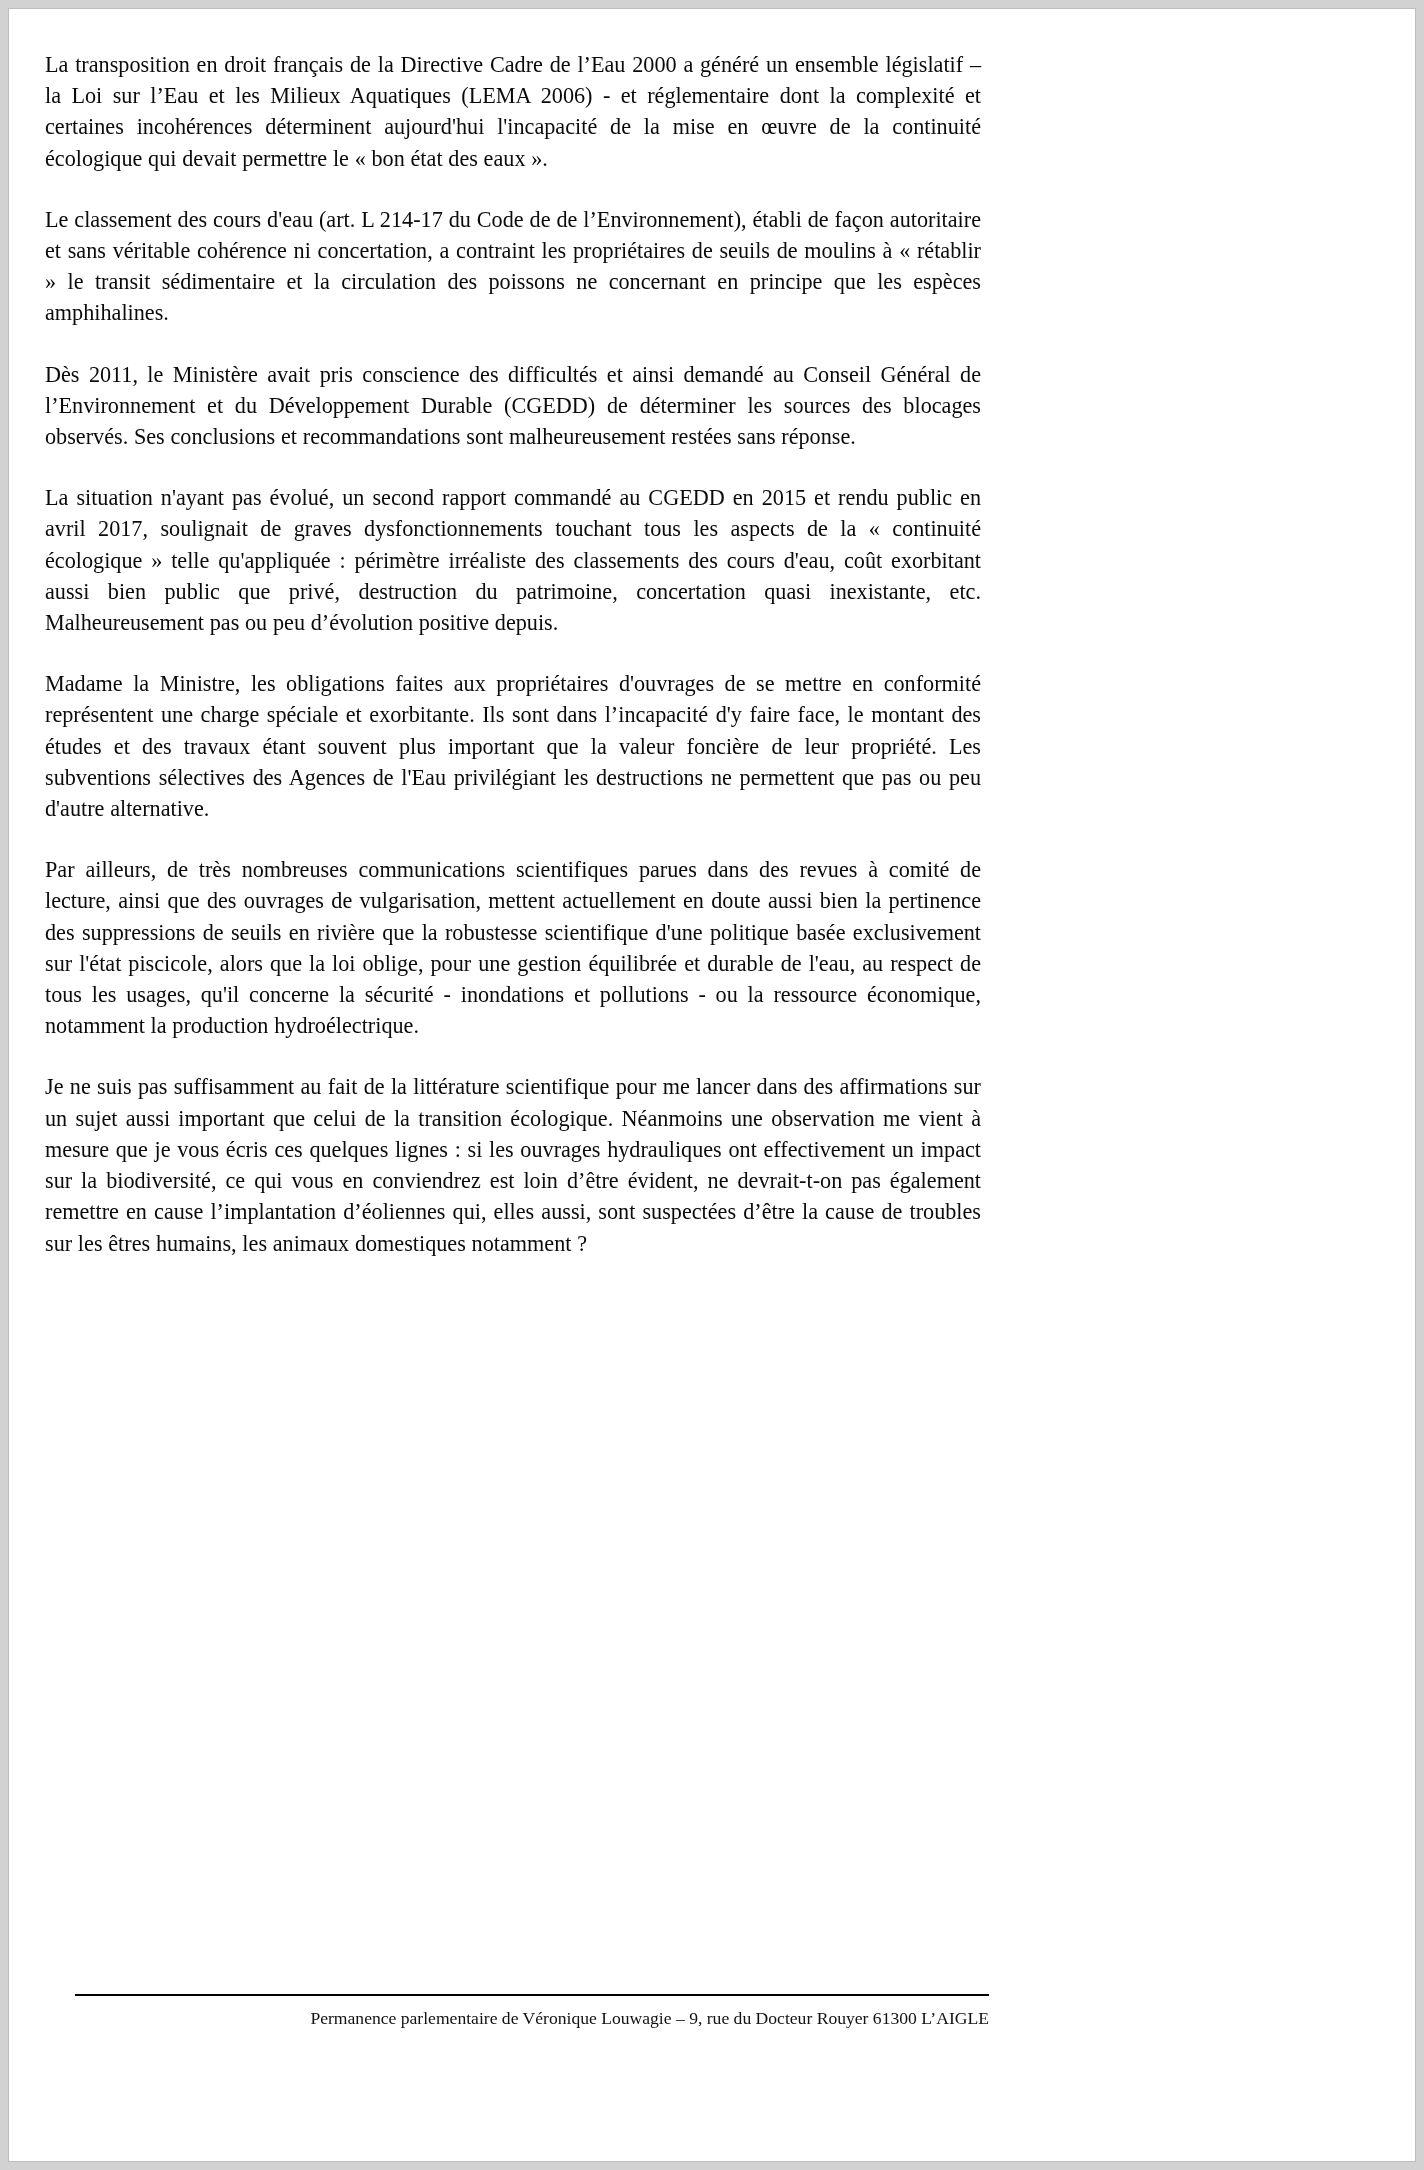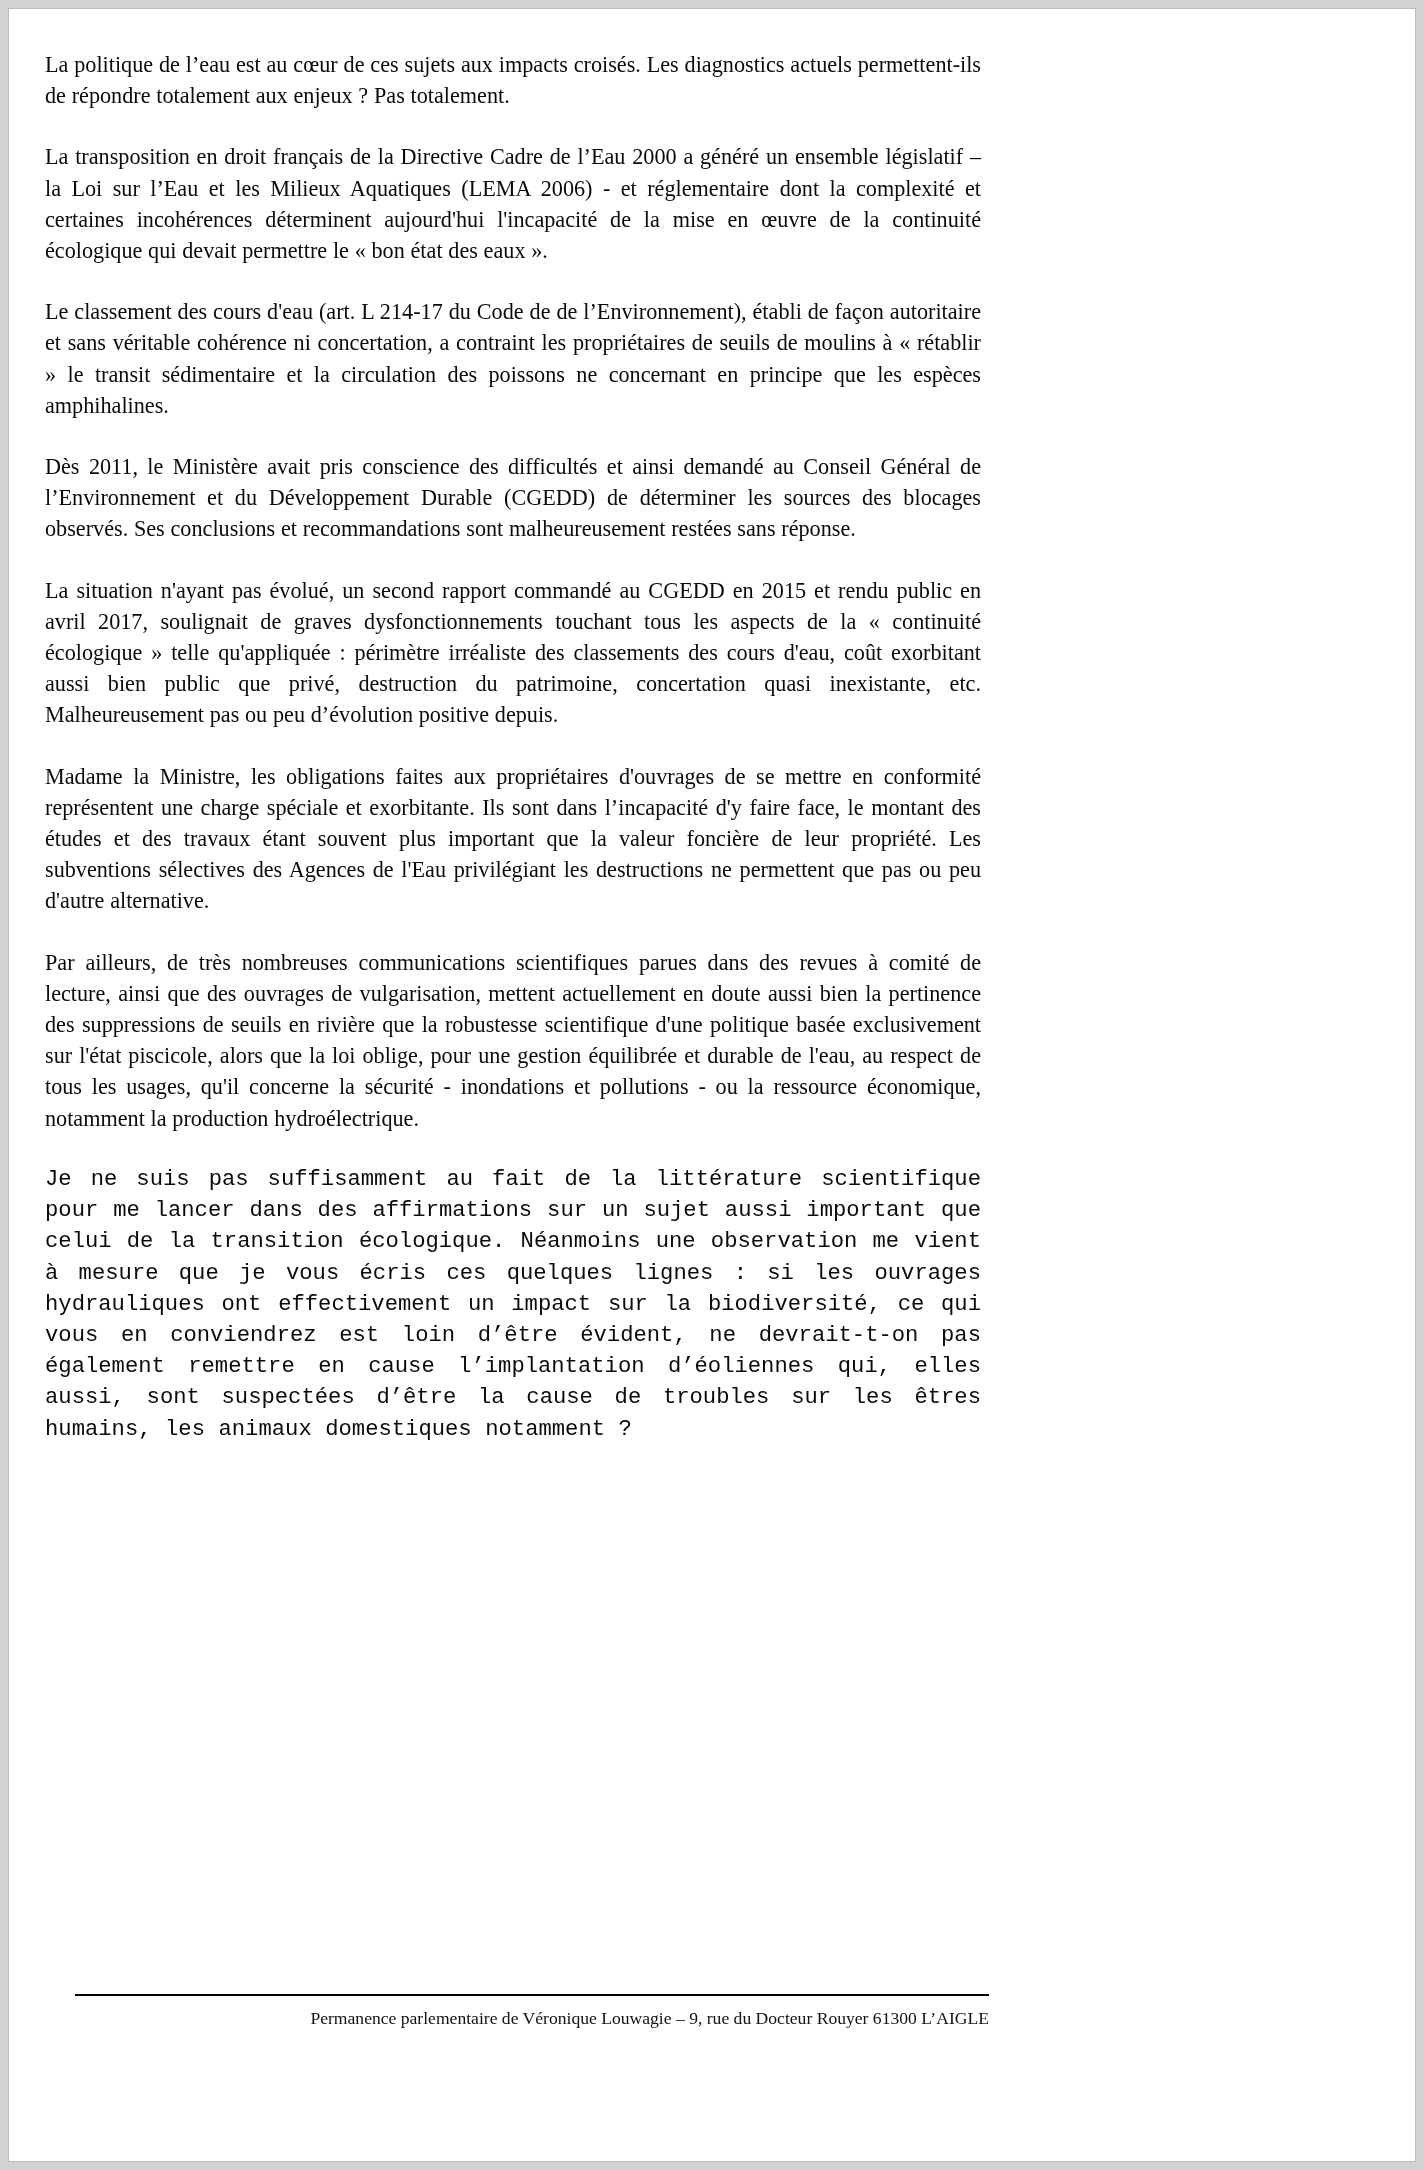--- a/index.html
+++ b/index.html
@@ -51,21 +51,20 @@
     text-align: justify;
     text-justify: inter-word;
     -webkit-hyphens: none;
     hyphens: none;
     letter-spacing: 0.0px;
     word-spacing: 0.2px;
   }
 
   p.body-paragraph:last-of-type {
     margin-bottom: 0;
-    font-family: Liberation Mono, monospace;
   }
 
   #footer-block {
     position: absolute;
     left: 66px;
     top: 1985px;
     width: 914px;
   }
 
   #footer-rule {
@@ -93,21 +92,20 @@
     margin-right: 1px;
   }
 </style>
 </head>
 <body>
 
 <div id="page-frame">
   <div id="page-sheet">
 
     <div id="content-column">
-      <p class="body-paragraph">La politique de l’eau est au cœur de ces sujets aux impacts croisés. Les diagnostics actuels permettent-ils de répondre totalement aux enjeux ? Pas totalement.</p>
       <p class="body-paragraph">La transposition en droit français de la Directive Cadre de l’Eau 2000 a généré un ensemble législatif – la Loi sur l’Eau et les Milieux Aquatiques (LEMA 2006) - et réglementaire dont la complexité et certaines incohérences déterminent aujourd'hui l'incapacité de la mise en œuvre de la continuité écologique qui devait permettre le « bon état des eaux ».</p>
       <p class="body-paragraph">Le classement des cours d'eau (art. L 214-17 du Code de de l’Environnement), établi de façon autoritaire et sans véritable cohérence ni concertation, a contraint les propriétaires de seuils de moulins à « rétablir » le transit sédimentaire et la circulation des poissons ne concernant en principe que les espèces amphihalines.</p>
       <p class="body-paragraph">Dès 2011, le Ministère avait pris conscience des difficultés et ainsi demandé au Conseil Général de l’Environnement et du Développement Durable (CGEDD) de déterminer les sources des blocages observés. Ses conclusions et recommandations sont malheureusement restées sans réponse.</p>
       <p class="body-paragraph">La situation n'ayant pas évolué, un second rapport commandé au CGEDD en 2015 et rendu public en avril 2017, soulignait de graves dysfonctionnements touchant tous les aspects de la « continuité écologique » telle qu'appliquée : périmètre irréaliste des classements des cours d'eau, coût exorbitant aussi bien public que privé, destruction du patrimoine, concertation quasi inexistante, etc. Malheureusement pas ou peu d’évolution positive depuis.</p>
       <p class="body-paragraph">Madame la Ministre, les obligations faites aux propriétaires d'ouvrages de se mettre en conformité représentent une charge spéciale et exorbitante. Ils sont dans l’incapacité d'y faire face, le montant des études et des travaux étant souvent plus important que la valeur foncière de leur propriété. Les subventions sélectives des Agences de l'Eau privilégiant les destructions ne permettent que pas ou peu d'autre alternative.</p>
       <p class="body-paragraph">Par ailleurs, de très nombreuses communications scientifiques parues dans des revues à comité de lecture, ainsi que des ouvrages de vulgarisation, mettent actuellement en doute aussi bien la pertinence des suppressions de seuils en rivière que la robustesse scientifique d'une politique basée exclusivement sur l'état piscicole, alors que la loi oblige, pour une gestion équilibrée et durable de l'eau, au respect de tous les usages, qu'il concerne la sécurité - inondations et pollutions - ou la ressource économique, notamment la production hydroélectrique.</p>
       <p class="body-paragraph">Je ne suis pas suffisamment au fait de la littérature scientifique pour me lancer dans des affirmations sur un sujet aussi important que celui de la transition écologique. Néanmoins une observation me vient à mesure que je vous écris ces quelques lignes : si les ouvrages hydrauliques ont effectivement un impact sur la biodiversité, ce qui vous en conviendrez est loin d’être évident, ne devrait-t-on pas également remettre en cause l’implantation d’éoliennes qui, elles aussi, sont suspectées d’être la cause de troubles sur les êtres humains, les animaux domestiques notamment ?</p>
     </div>
 
     <div id="footer-block">

